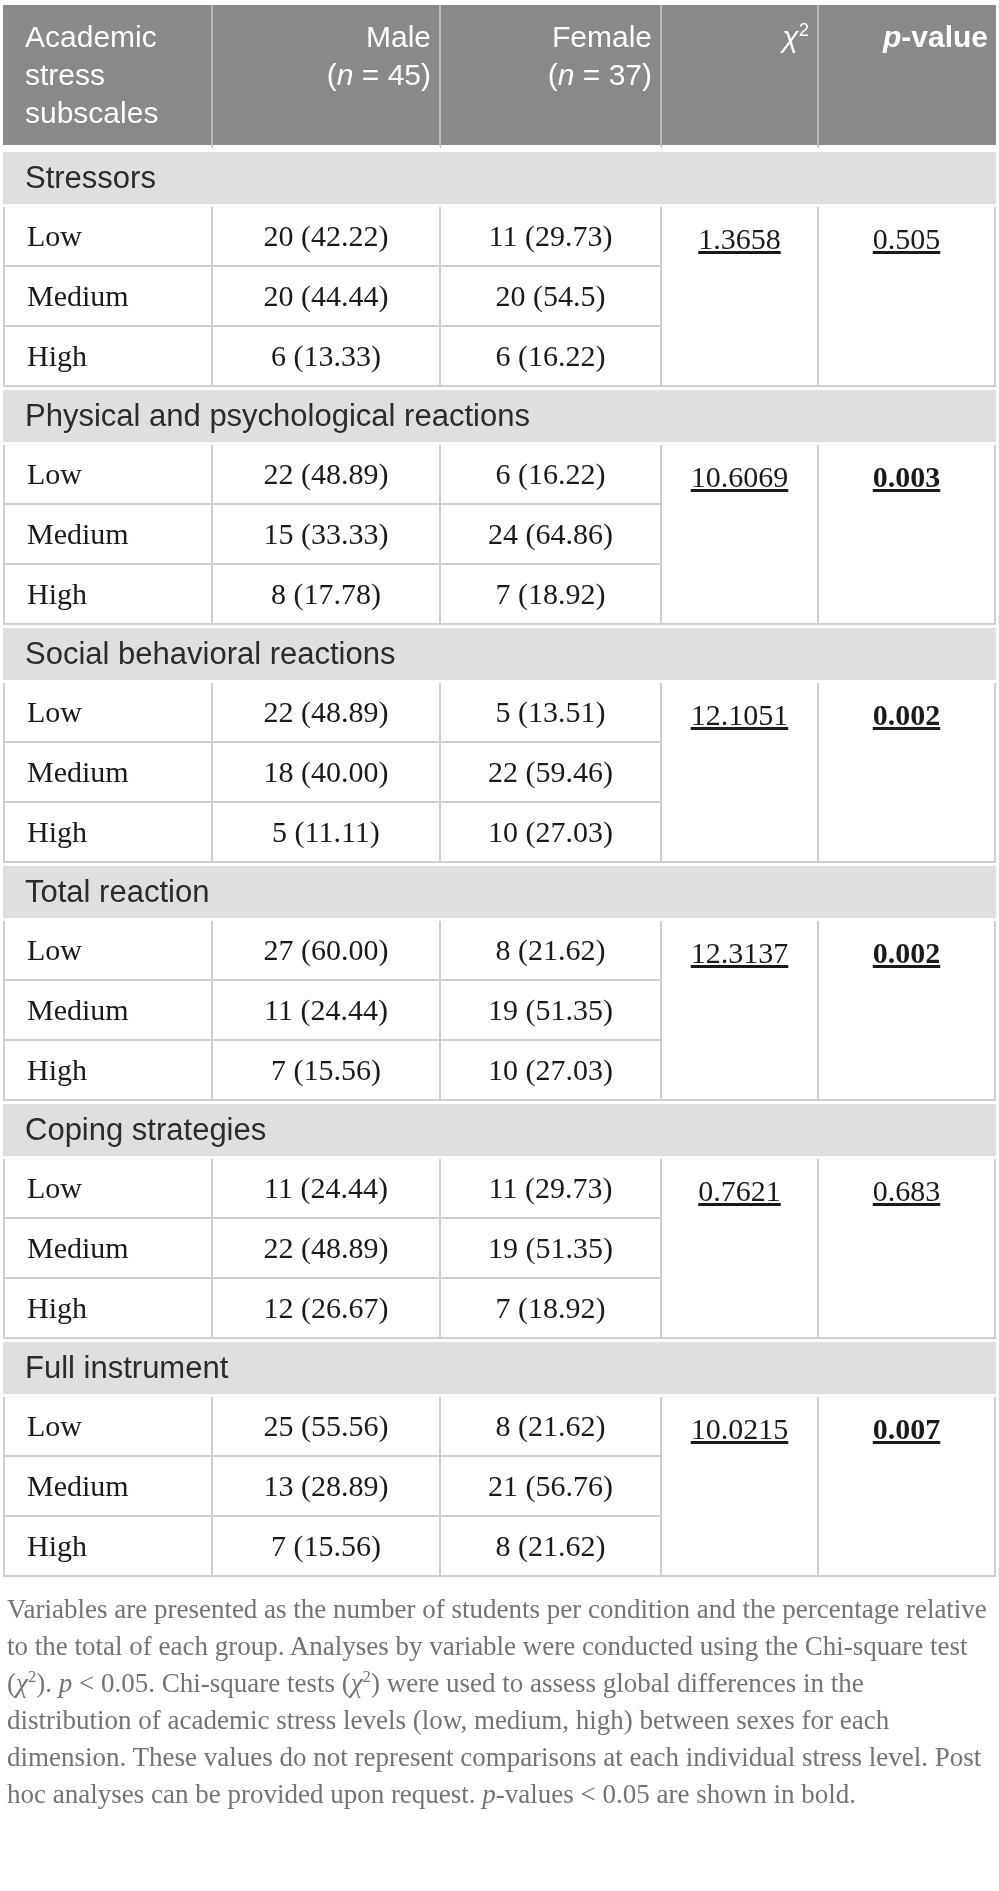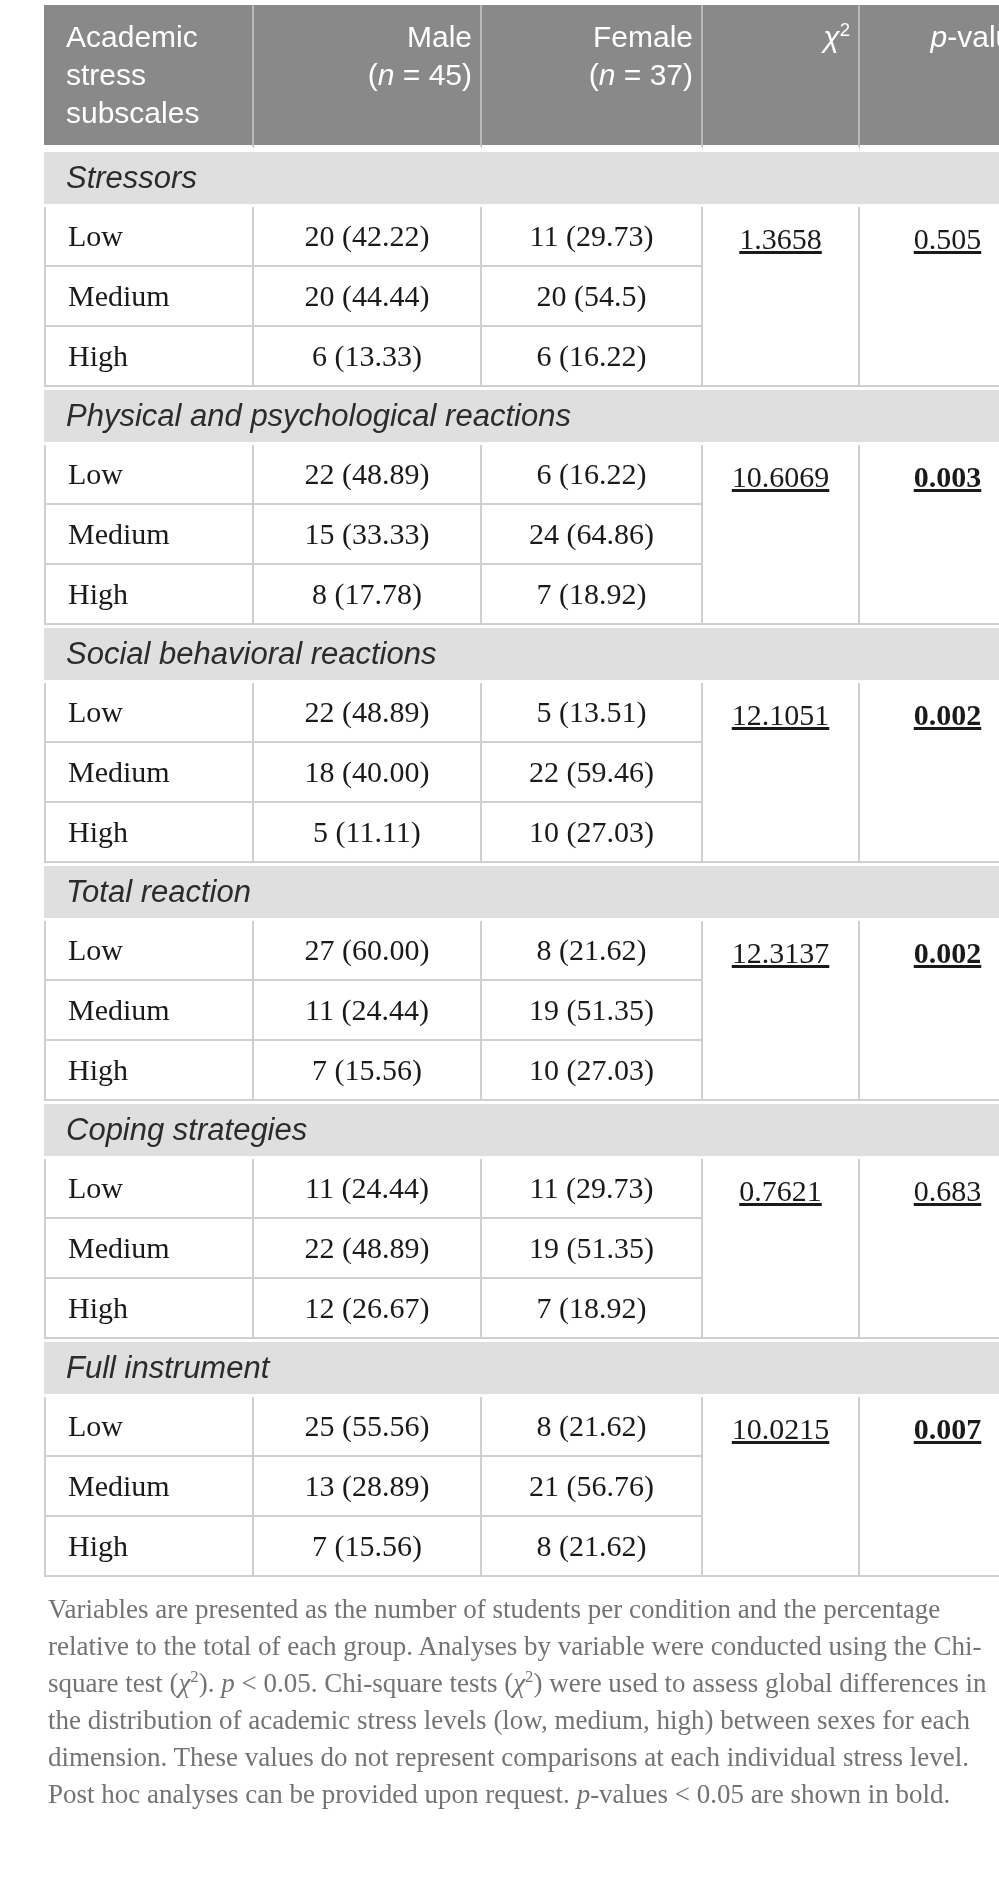--- a/index.html
+++ b/index.html
@@ -3,21 +3,21 @@
 <meta charset="utf-8">
 <style>
   html, body { margin: 0; padding: 0; background: #ffffff; }
   body {
     width: 999px;
     height: 1891px;
     font-family: "Liberation Serif", serif;
     color: #1a1a1a;
     overflow: hidden;
   }
-  .wrap { padding: 5px 3px 0 3px; margin-left: 41px; }
+  .wrap { padding: 5px 3px 0 3px; }
 
   table.stress {
     border-collapse: separate;
     border-spacing: 0;
     width: 993px;
     table-layout: fixed;
   }
   col.c1 { width: 210px; }
   col.c2 { width: 228px; }
   col.c3 { width: 221px; }
@@ -34,36 +34,35 @@
     line-height: 38px;
     vertical-align: top;
     height: 144px;
     padding: 13px 8px 0 8px;
     text-align: right;
     border-bottom: 4px solid #ffffff;
     border-right: 2px solid #b9b9b9;
     box-sizing: border-box;
   }
   th.th-left { text-align: left; padding-left: 22px; }
-  th:last-child { border-right: none; }
+  th:last-child { border-right: none; font-weight: bold; }
   th sup, td sup, p sup { font-size: 62%; line-height: 0; }
 
   
   td.section {
     background: #dfdfdf;
     font-family: "Liberation Sans", sans-serif;
     font-size: 31px;
     color: #2b2b2b;
     height: 58px;
     vertical-align: middle;
     padding: 0 0 0 22px;
     border-top: 3px solid #ffffff;
     border-bottom: 3px solid #ffffff;
     box-sizing: border-box;
-    font-style: italic;
   }
 
   
   td.cell {
     font-size: 30px;
     height: 60px;
     vertical-align: middle;
     border-bottom: 2px solid #cfcfcf;
     border-right: 2px solid #cfcfcf;
     box-sizing: border-box;

